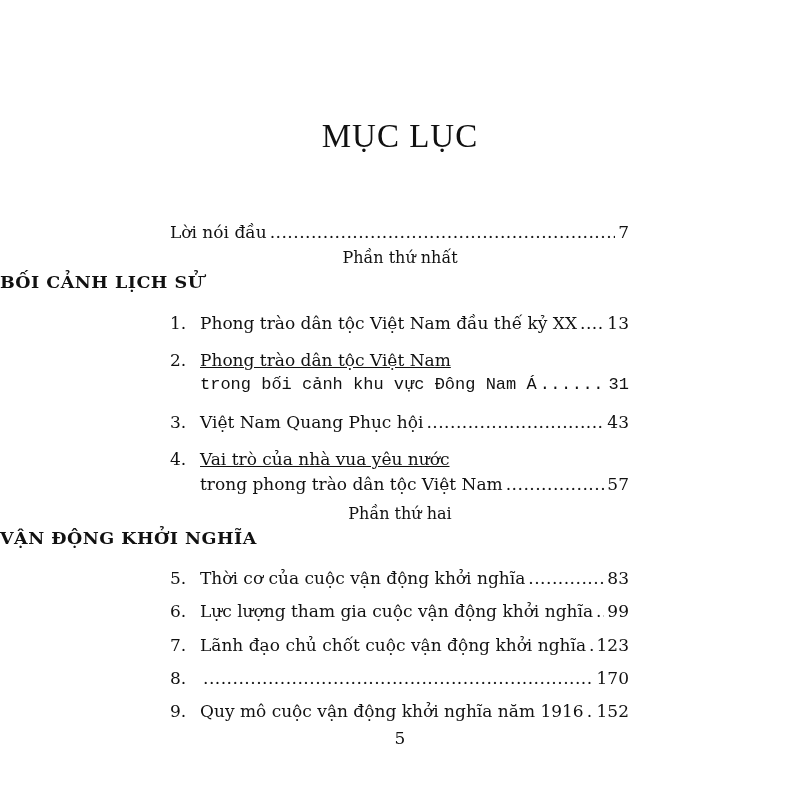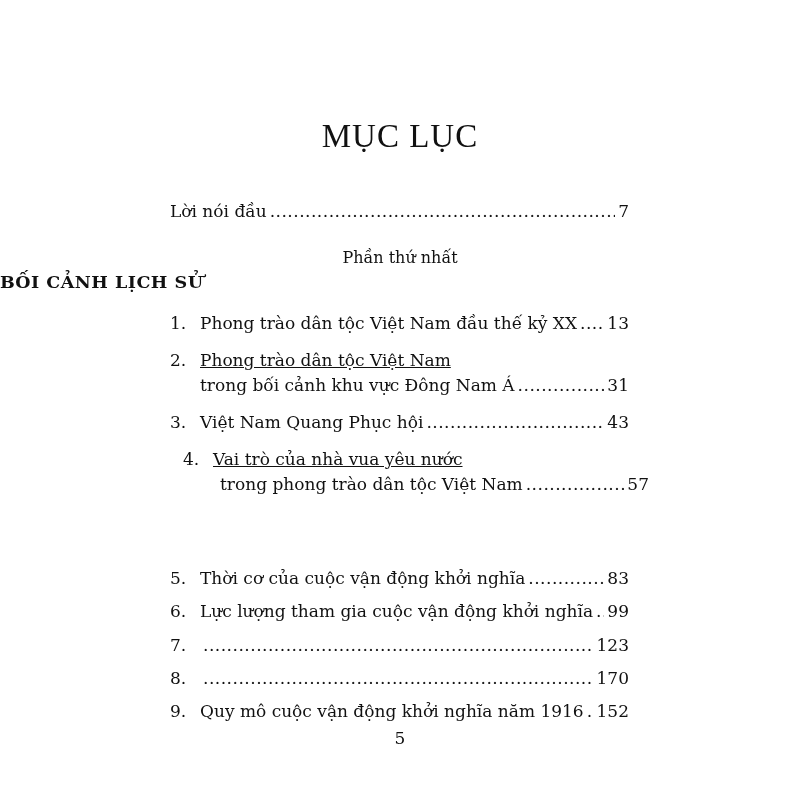--- a/index.html
+++ b/index.html
@@ -23,78 +23,81 @@
                 font-size:17.5px; line-height:24px; letter-spacing:0.5px; }
   .pagenum { position:absolute; left:0; width:800px; top:728px; text-align:center; font-size:17px; }
 </style>
 </head>
 <body>
 
 <div class="page">
 
   <div class="title">MỤC LỤC</div>
 
-  <div class="entry" style="top:198px;">
+  <div class="entry" style="top:219px;">
     <span class="txt">Lời nói đầu</span>
     <span class="dots"></span>
     <span class="pg">7</span>
   </div>
 
   <div class="part" style="top:247px;">Phần thứ nhất</div>
   <div class="part-title" style="top:270px;">BỐI CẢNH LỊCH SỬ</div>
 
   <div class="entry" style="top:310px;">
     <span class="num">1.</span>
     <span class="txt">Phong trào dân tộc Việt Nam đầu thế kỷ XX</span>
     <span class="dots"></span>
     <span class="pg">13</span>
   </div>
 
   <div class="line1 noindent" style="top:347px;">
     <span style="display:inline-block;width:30px;">2.</span><span>Phong trào dân tộc Việt Nam</span>
   </div>
-  <div class="entry" style="top:372px; left:200px; width:429px;">
+  <div class="entry" style="top:372px; left:200px; width:429px;font-family:Liberation Mono, monospace;">
     <span class="txt">trong bối cảnh khu vực Đông Nam Á</span>
     <span class="dots"></span>
     <span class="pg">31</span>
   </div>
 
   <div class="entry" style="top:409px;">
     <span class="num">3.</span>
     <span class="txt">Việt Nam Quang Phục hội</span>
     <span class="dots"></span>
     <span class="pg">43</span>
   </div>
 
-  <div class="line1 noindent" style="top:446px;margin-left:13px;">
+  <div class="line1 noindent" style="top:446px;">
     <span style="display:inline-block;width:30px;">4.</span><span>Vai trò của nhà vua yêu nước</span>
   </div>
-  <div class="entry" style="top:471px; left:200px; width:429px;margin-left:20px;">
+  <div class="entry" style="top:471px; left:200px; width:429px;">
     <span class="txt">trong phong trào dân tộc Việt Nam</span>
     <span class="dots"></span>
     <span class="pg">57</span>
   </div>
 
+  <div class="part" style="top:503px;">Phần thứ hai</div>
+  <div class="part-title" style="top:526px;">VẬN ĐỘNG KHỞI NGHĨA</div>
 
   <div class="entry" style="top:565px;">
     <span class="num">5.</span>
     <span class="txt">Thời cơ của cuộc vận động khởi nghĩa</span>
     <span class="dots"></span>
     <span class="pg">83</span>
   </div>
 
   <div class="entry" style="top:598px;">
     <span class="num">6.</span>
     <span class="txt">Lực lượng tham gia cuộc vận động khởi nghĩa</span>
     <span class="dots"></span>
     <span class="pg">99</span>
   </div>
 
   <div class="entry" style="top:632px;">
     <span class="num">7.</span>
+    <span class="txt">Lãnh đạo chủ chốt cuộc vận động khởi nghĩa</span>
     <span class="dots"></span>
     <span class="pg">123</span>
   </div>
 
   <div class="entry" style="top:665px;">
     <span class="num">8.</span>
     <span class="dots"></span>
     <span class="pg">170</span>
   </div>
 

